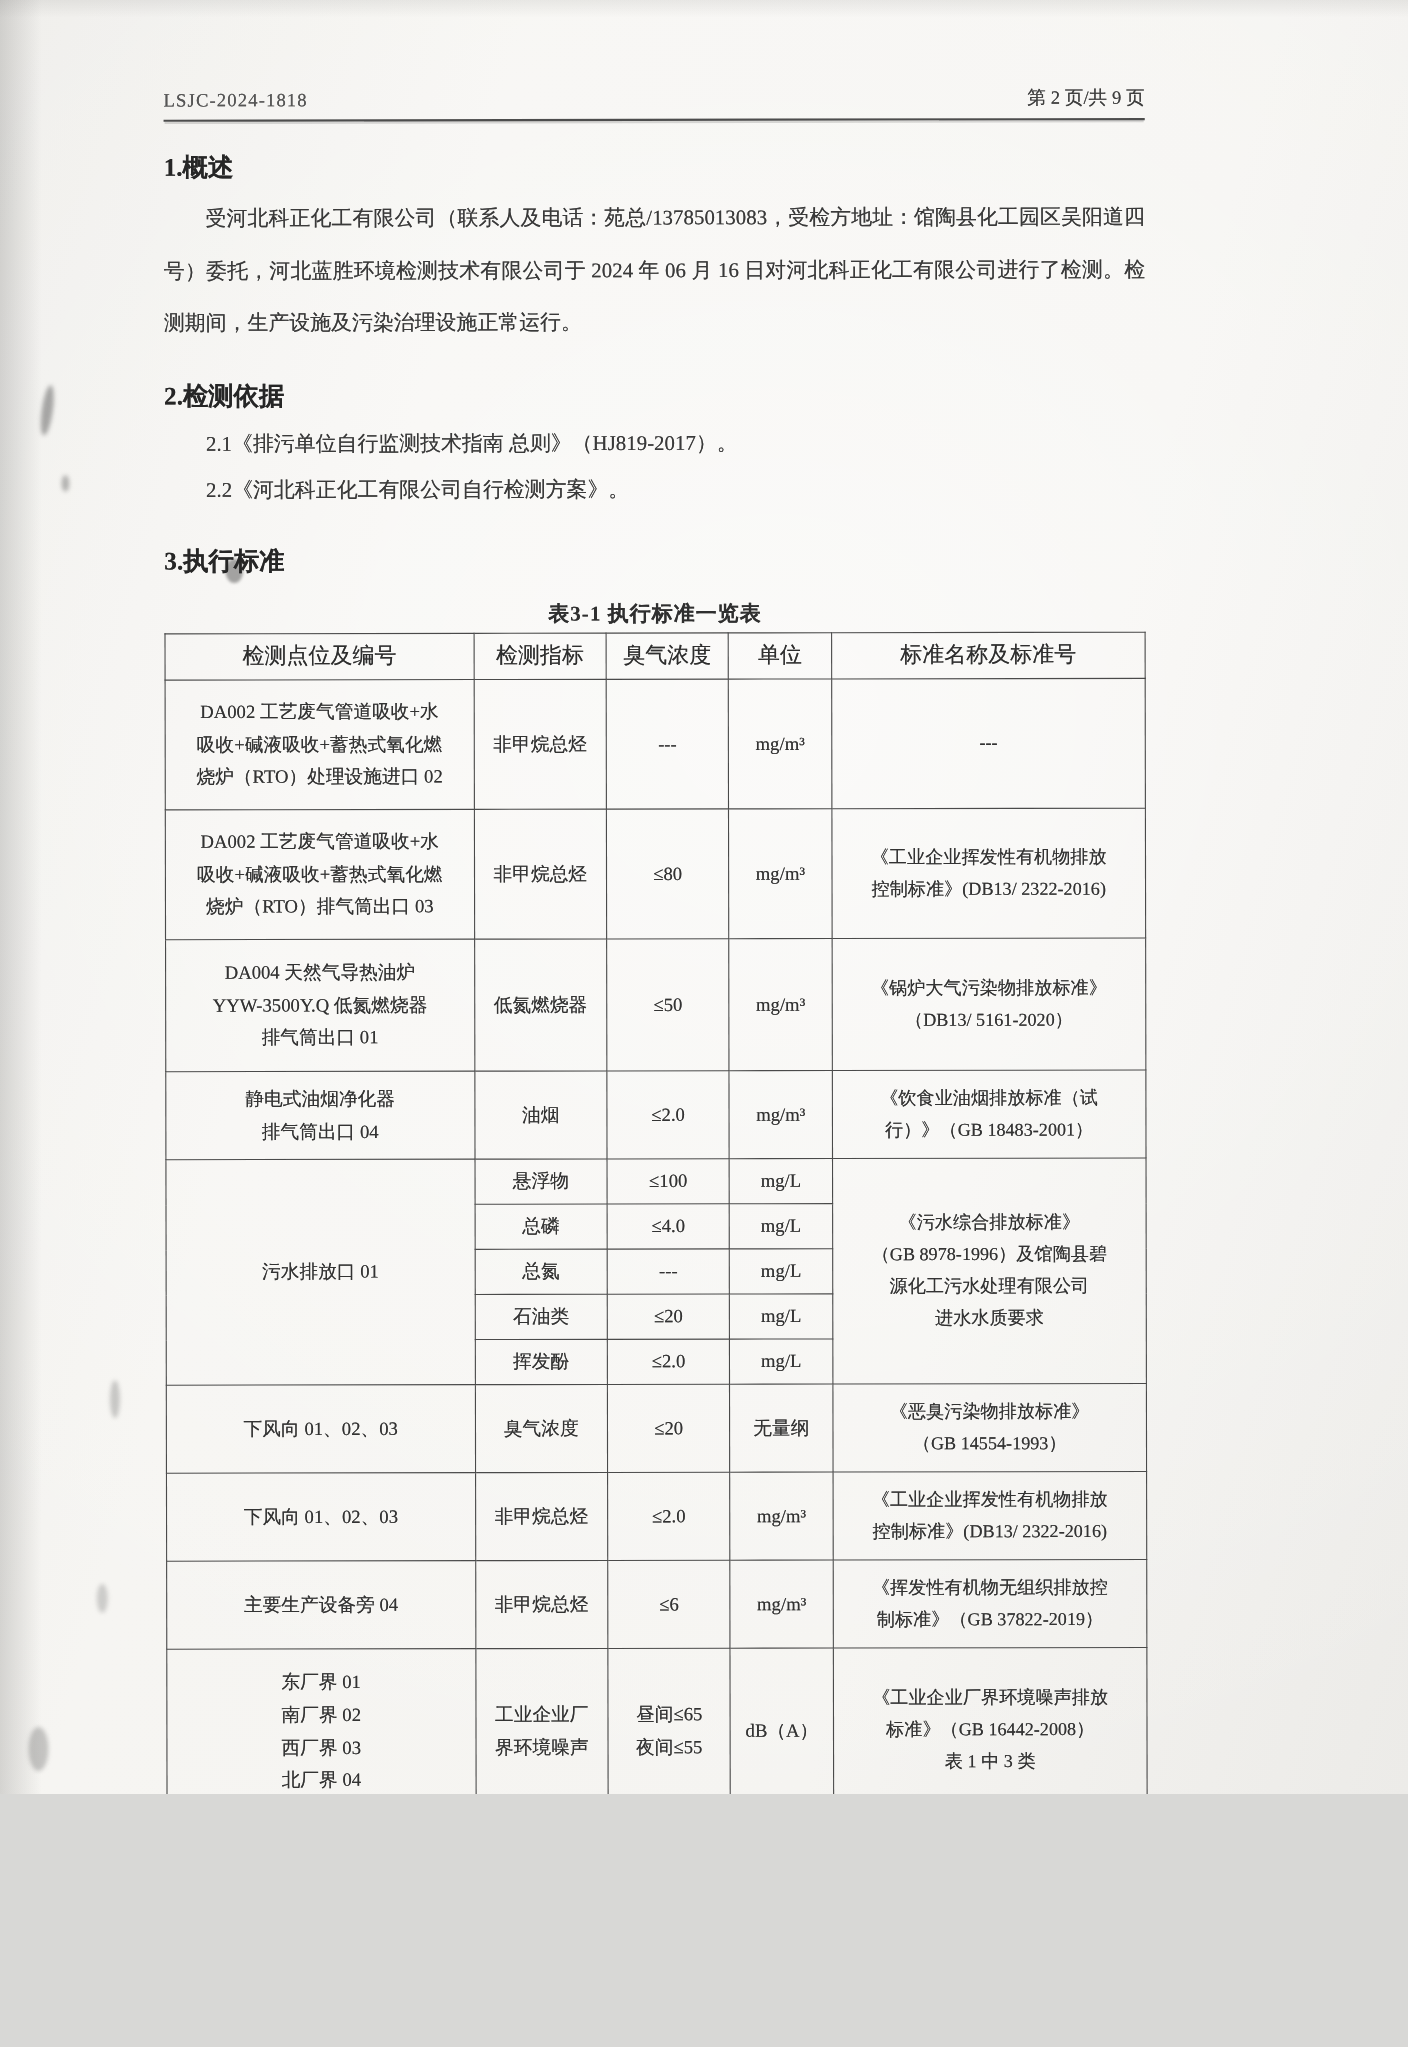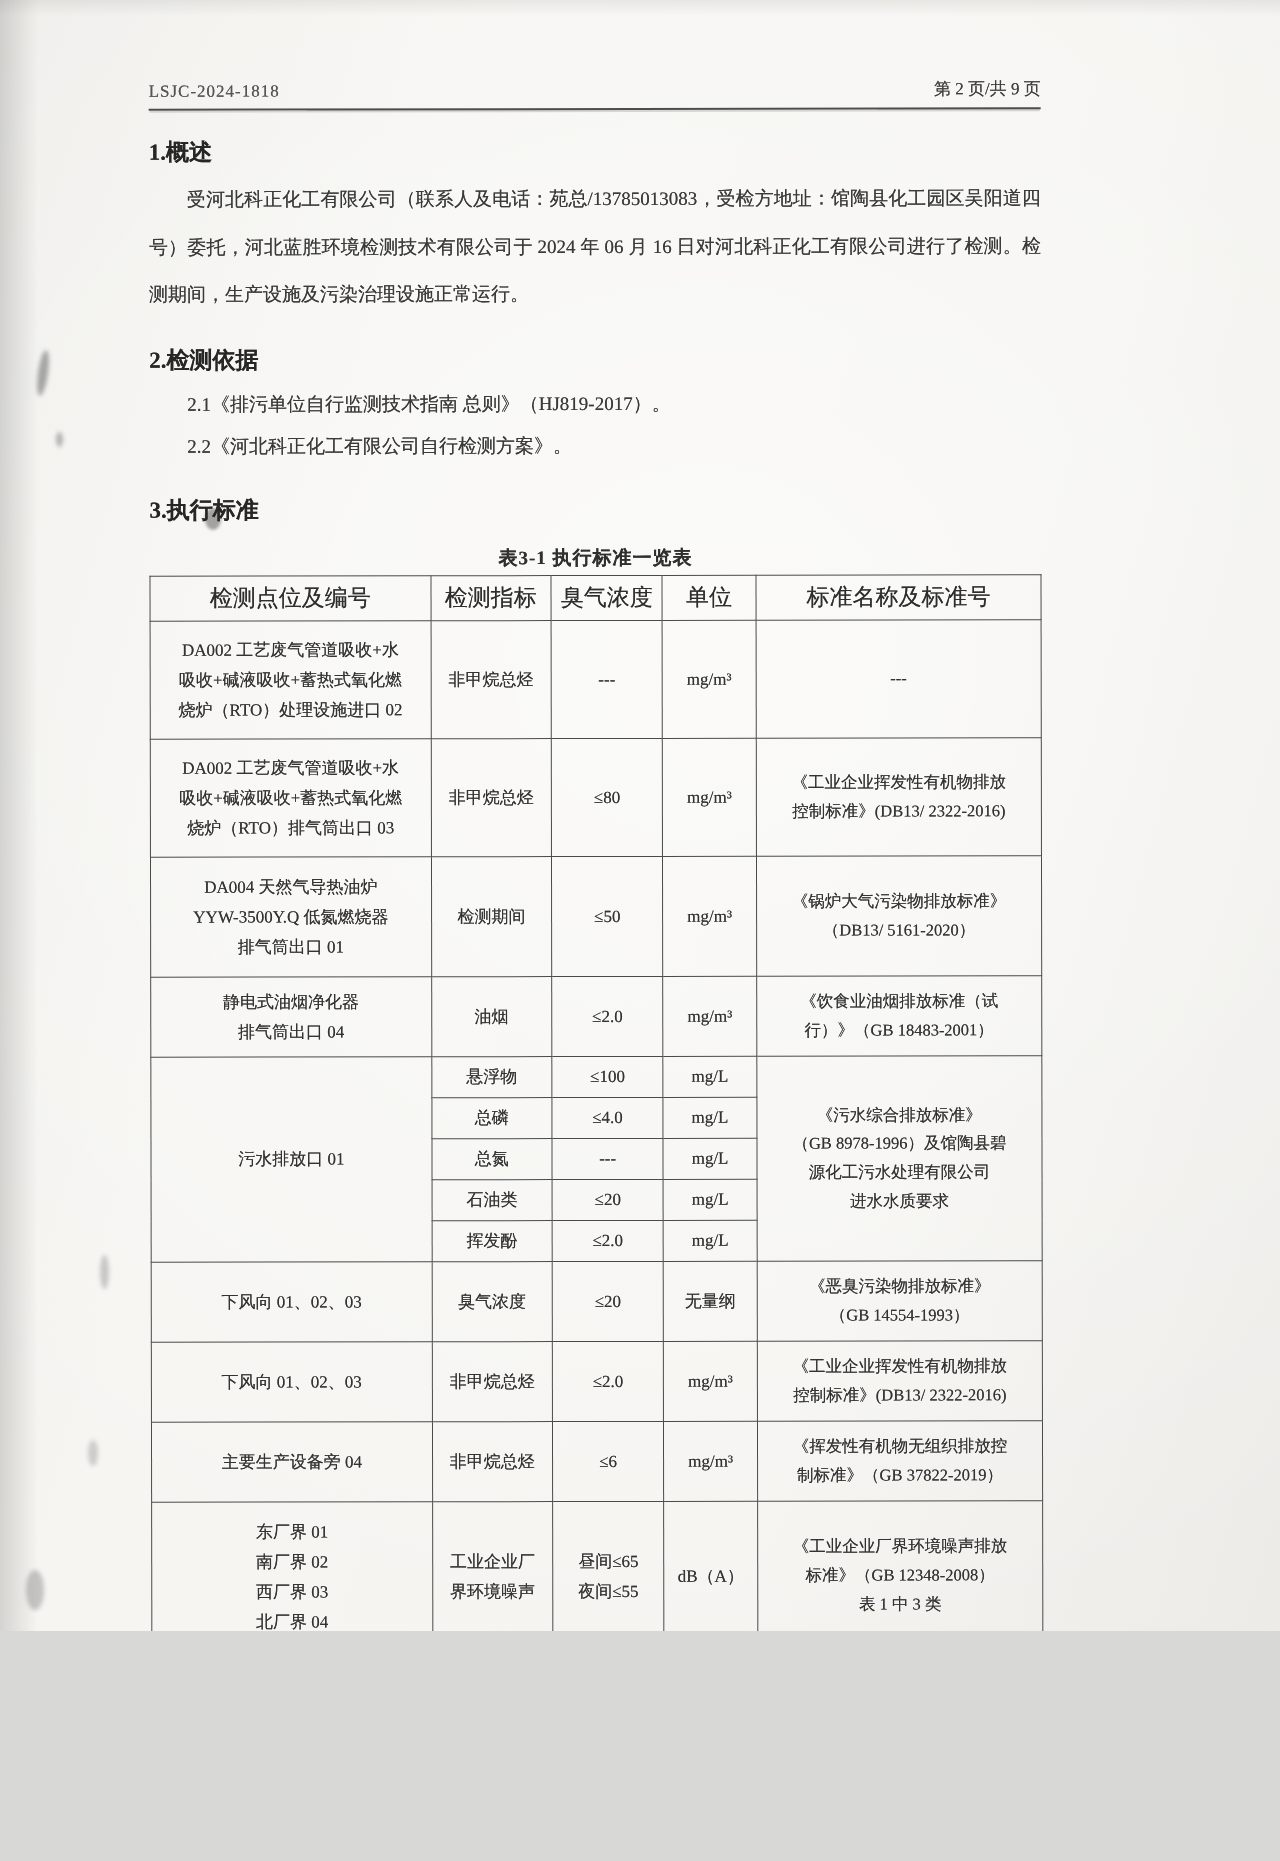--- a/index.html
+++ b/index.html
@@ -56,21 +56,21 @@
     width: 100%; border-collapse: collapse; table-layout: fixed;
   }
   .standards th, .standards td {
     border: 1.7px solid #4a4a4a;
     text-align: center; vertical-align: middle;
     white-space: pre-line;
     font-size: 17px; color: #333;
     padding: 2px 5px;
     line-height: 1.75;
   }
-  .standards th { font-size: 23px; font-weight: normal; color: #2e2e2e; height: 42px; }
+  .standards th { font-size: 20px; font-weight: normal; color: #2e2e2e; height: 42px; }
   tr.h-tall3 { height: 118px; }
   tr.h-tall3b { height: 120px; }
   tr.h-mid { height: 80px; }
   tr.h-sub { height: 41px; }
   tr.h-bound { height: 150px; }
   td.std { font-size: 16.5px; }
 
   .footer {
     position: absolute; left: 150px; top: 1692px; width: 905px;
     border-top: 2.5px solid #3f3f3f;
@@ -147,21 +147,21 @@
         <td>非甲烷总烃</td>
         <td>≤80</td>
         <td>mg/m³</td>
         <td class="std">《工业企业挥发性有机物排放
 控制标准》(DB13/ 2322-2016)</td>
       </tr>
       <tr class="h-tall3b">
         <td>DA004 天然气导热油炉
 YYW-3500Y.Q 低氮燃烧器
 排气筒出口 01</td>
-        <td>检测期间</td>
+        <td>低氮燃烧器</td>
         <td>≤50</td>
         <td>mg/m³</td>
         <td class="std">《锅炉大气污染物排放标准》
 （DB13/ 5161-2020）</td>
       </tr>
       <tr class="h-mid">
         <td>静电式油烟净化器
 排气筒出口 04</td>
         <td>油烟</td>
         <td>≤2.0</td>
@@ -227,21 +227,21 @@
         <td>东厂界 01
 南厂界 02
 西厂界 03
 北厂界 04</td>
         <td>工业企业厂
 界环境噪声</td>
         <td>昼间≤65
 夜间≤55</td>
         <td>dB（A）</td>
         <td class="std">《工业企业厂界环境噪声排放
-标准》（GB 12348-2008）
+标准》（GB 16442-2008）
 表 1 中 3 类</td>
       </tr>
     </tbody>
       </table>
 
   </div>
 
   <div class="footer">
     <div class="footer-row">
       <span class="footer-col-left">检测单位：河北蓝胜环境检测技术有限公司</span>

